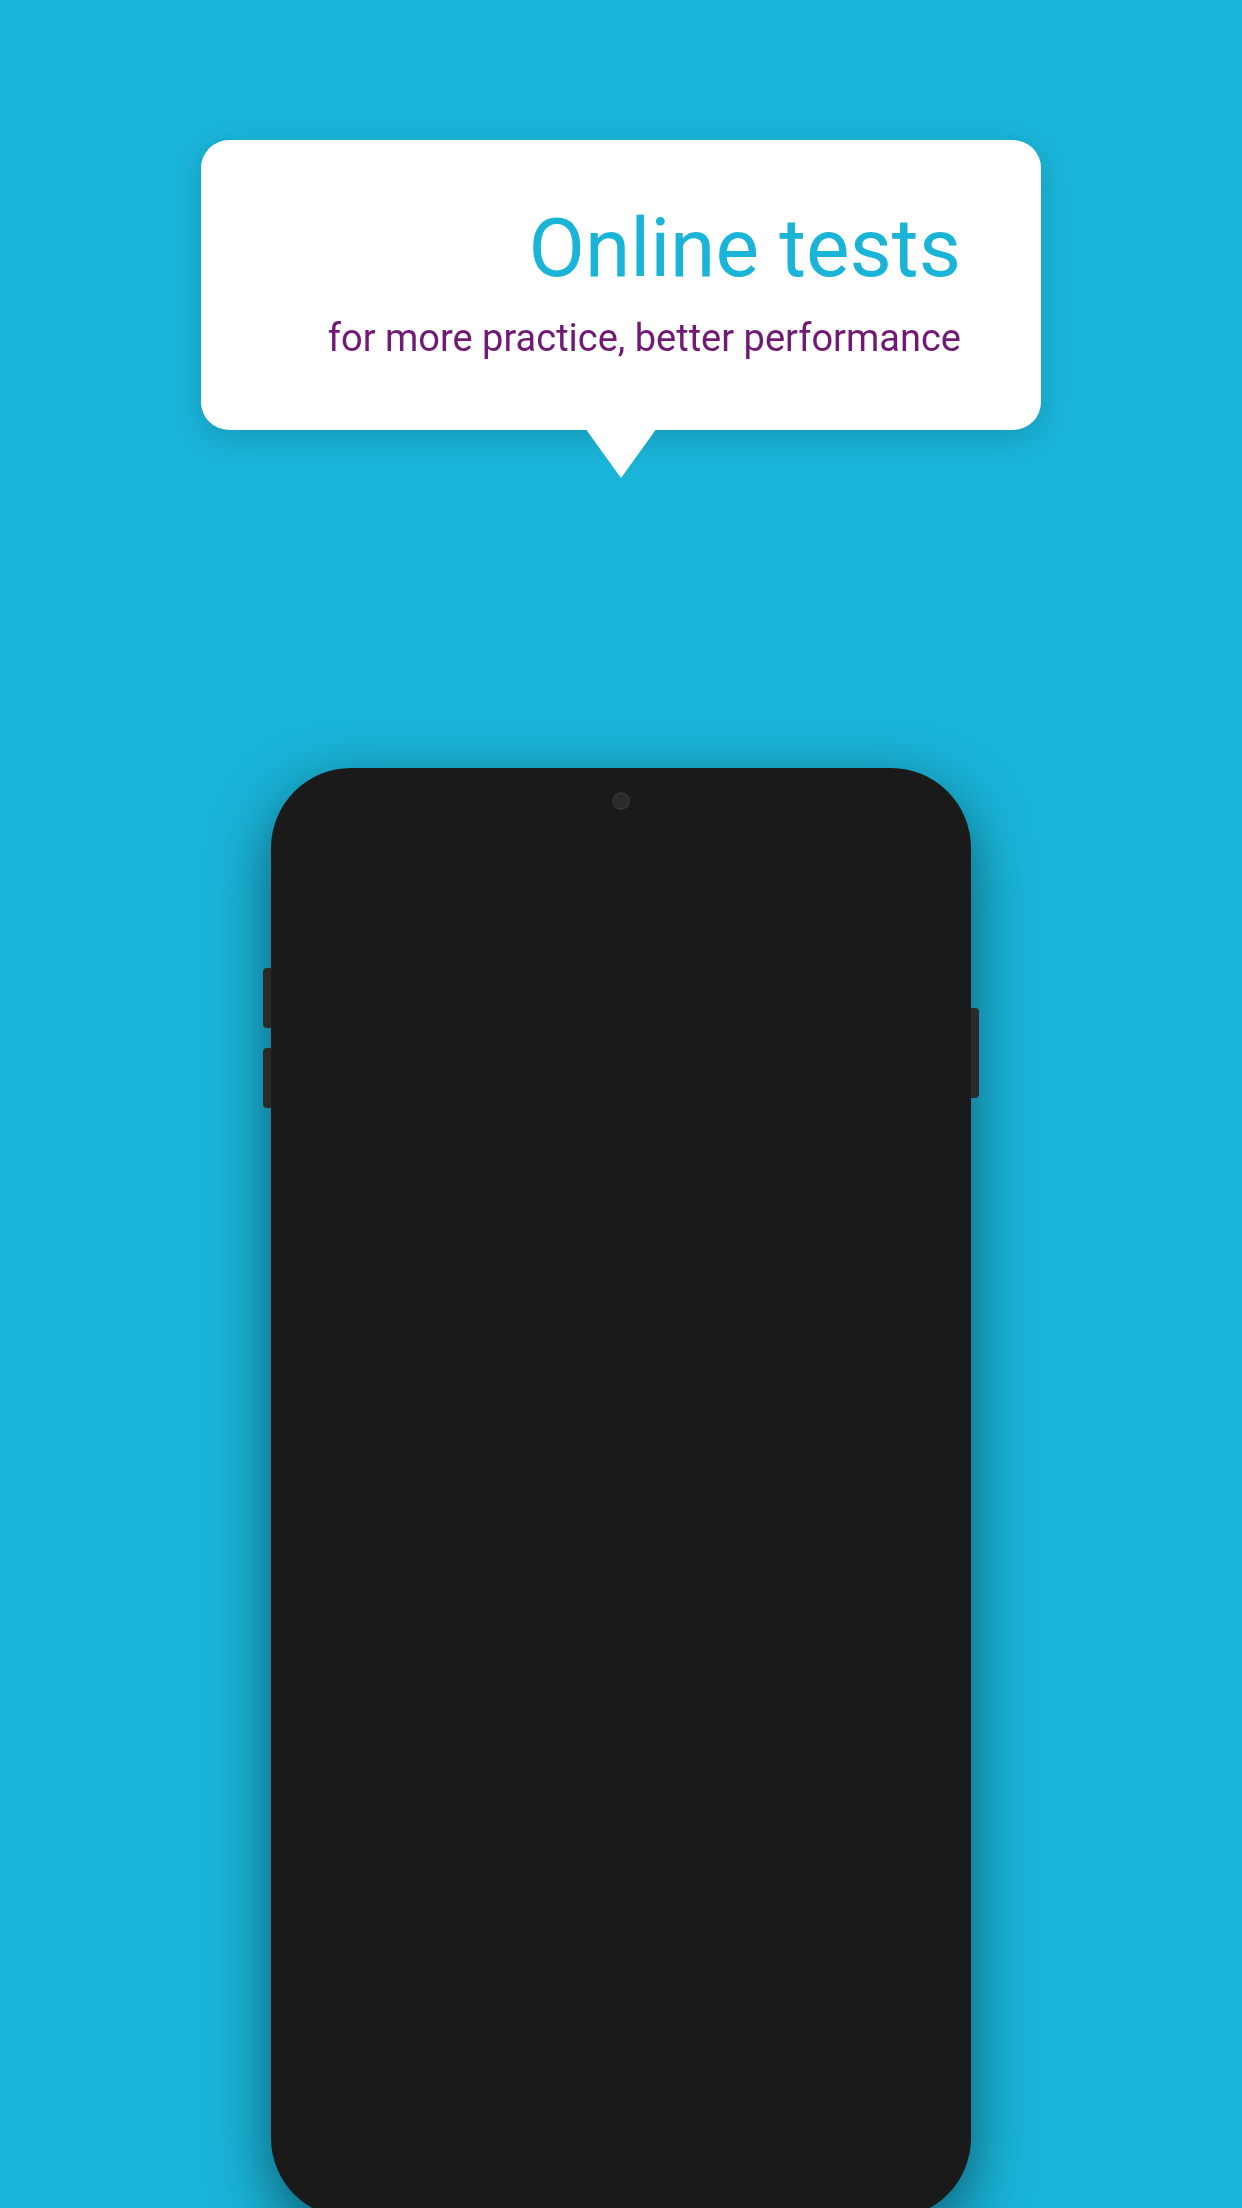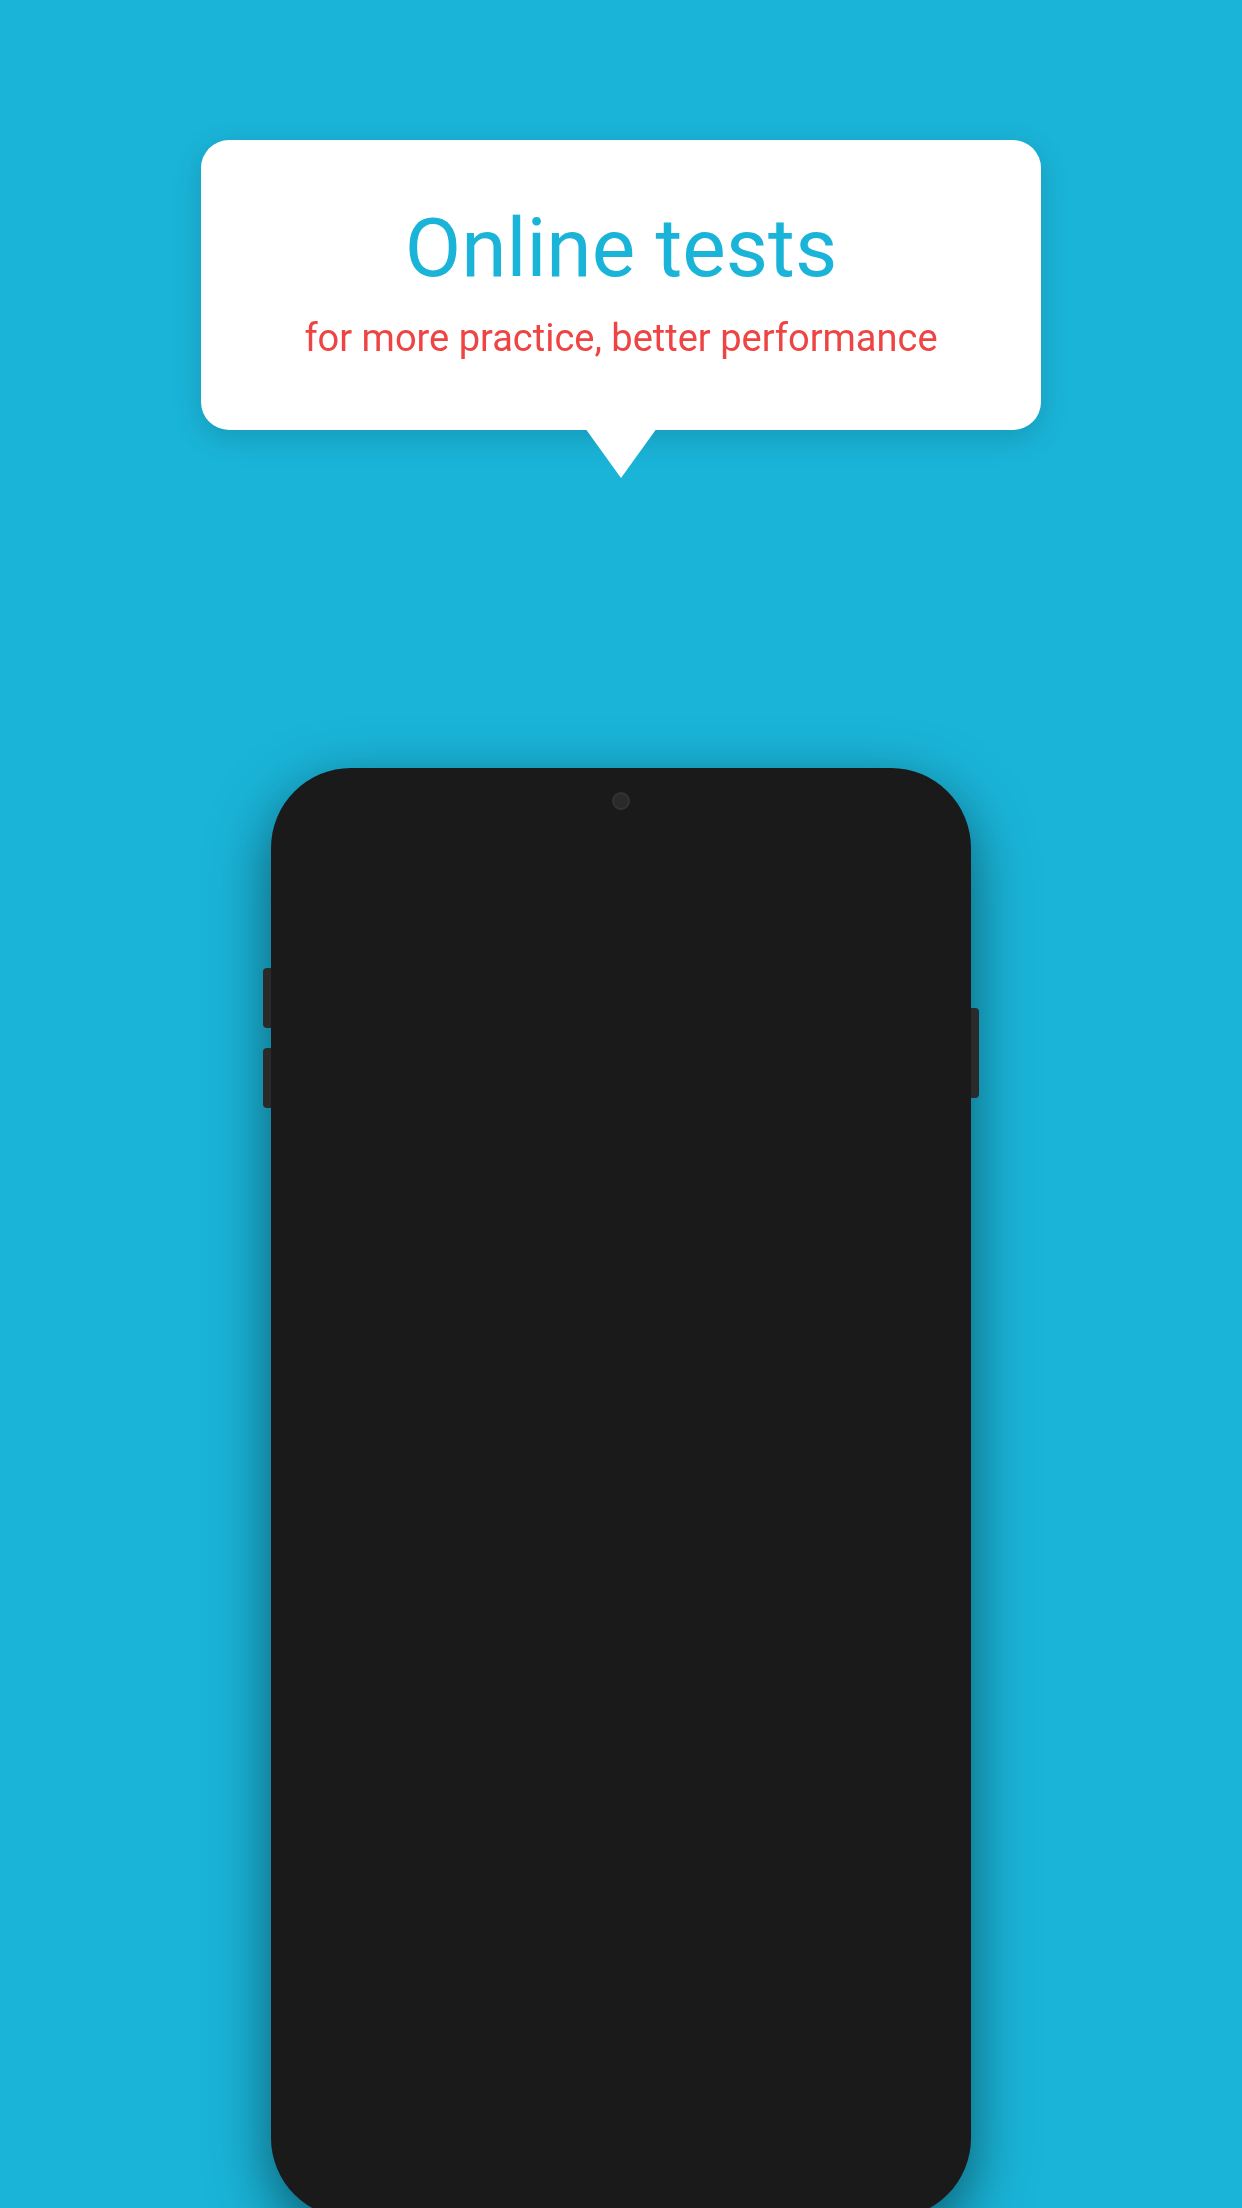--- a/index.html
+++ b/index.html
@@ -1,15 +1,15 @@
 <!DOCTYPE html>
 <html><head>
   <meta charset="utf-8">
   <style>
-    * { margin: 0; padding: 0; box-sizing: border-box; }
+    * { margin: 0; padding: 0; box-sizing: border-box; text-align: right; }
     body {
       width: 1242px;
       height: 2208px;
       background-color: #1ab4d8;
       font-family: 'Roboto', Arial, sans-serif;
       overflow: hidden;
       position: relative;
     }
 
     
@@ -38,21 +38,21 @@
       border-top: 50px solid white;
     }
     .bubble-title {
       font-size: 82px;
       color: #1ab4d8;
       font-weight: 400;
       margin-bottom: 20px;
     }
     .bubble-subtitle {
       font-size: 38px;
-      color: #ef4444;
+      color: #701a75;
       font-weight: 400;
     }
 
     
     .phone-wrapper {
       position: absolute;
       bottom: -10px;
       left: 50%;
       transform: translateX(-50%);
       width: 700px;

